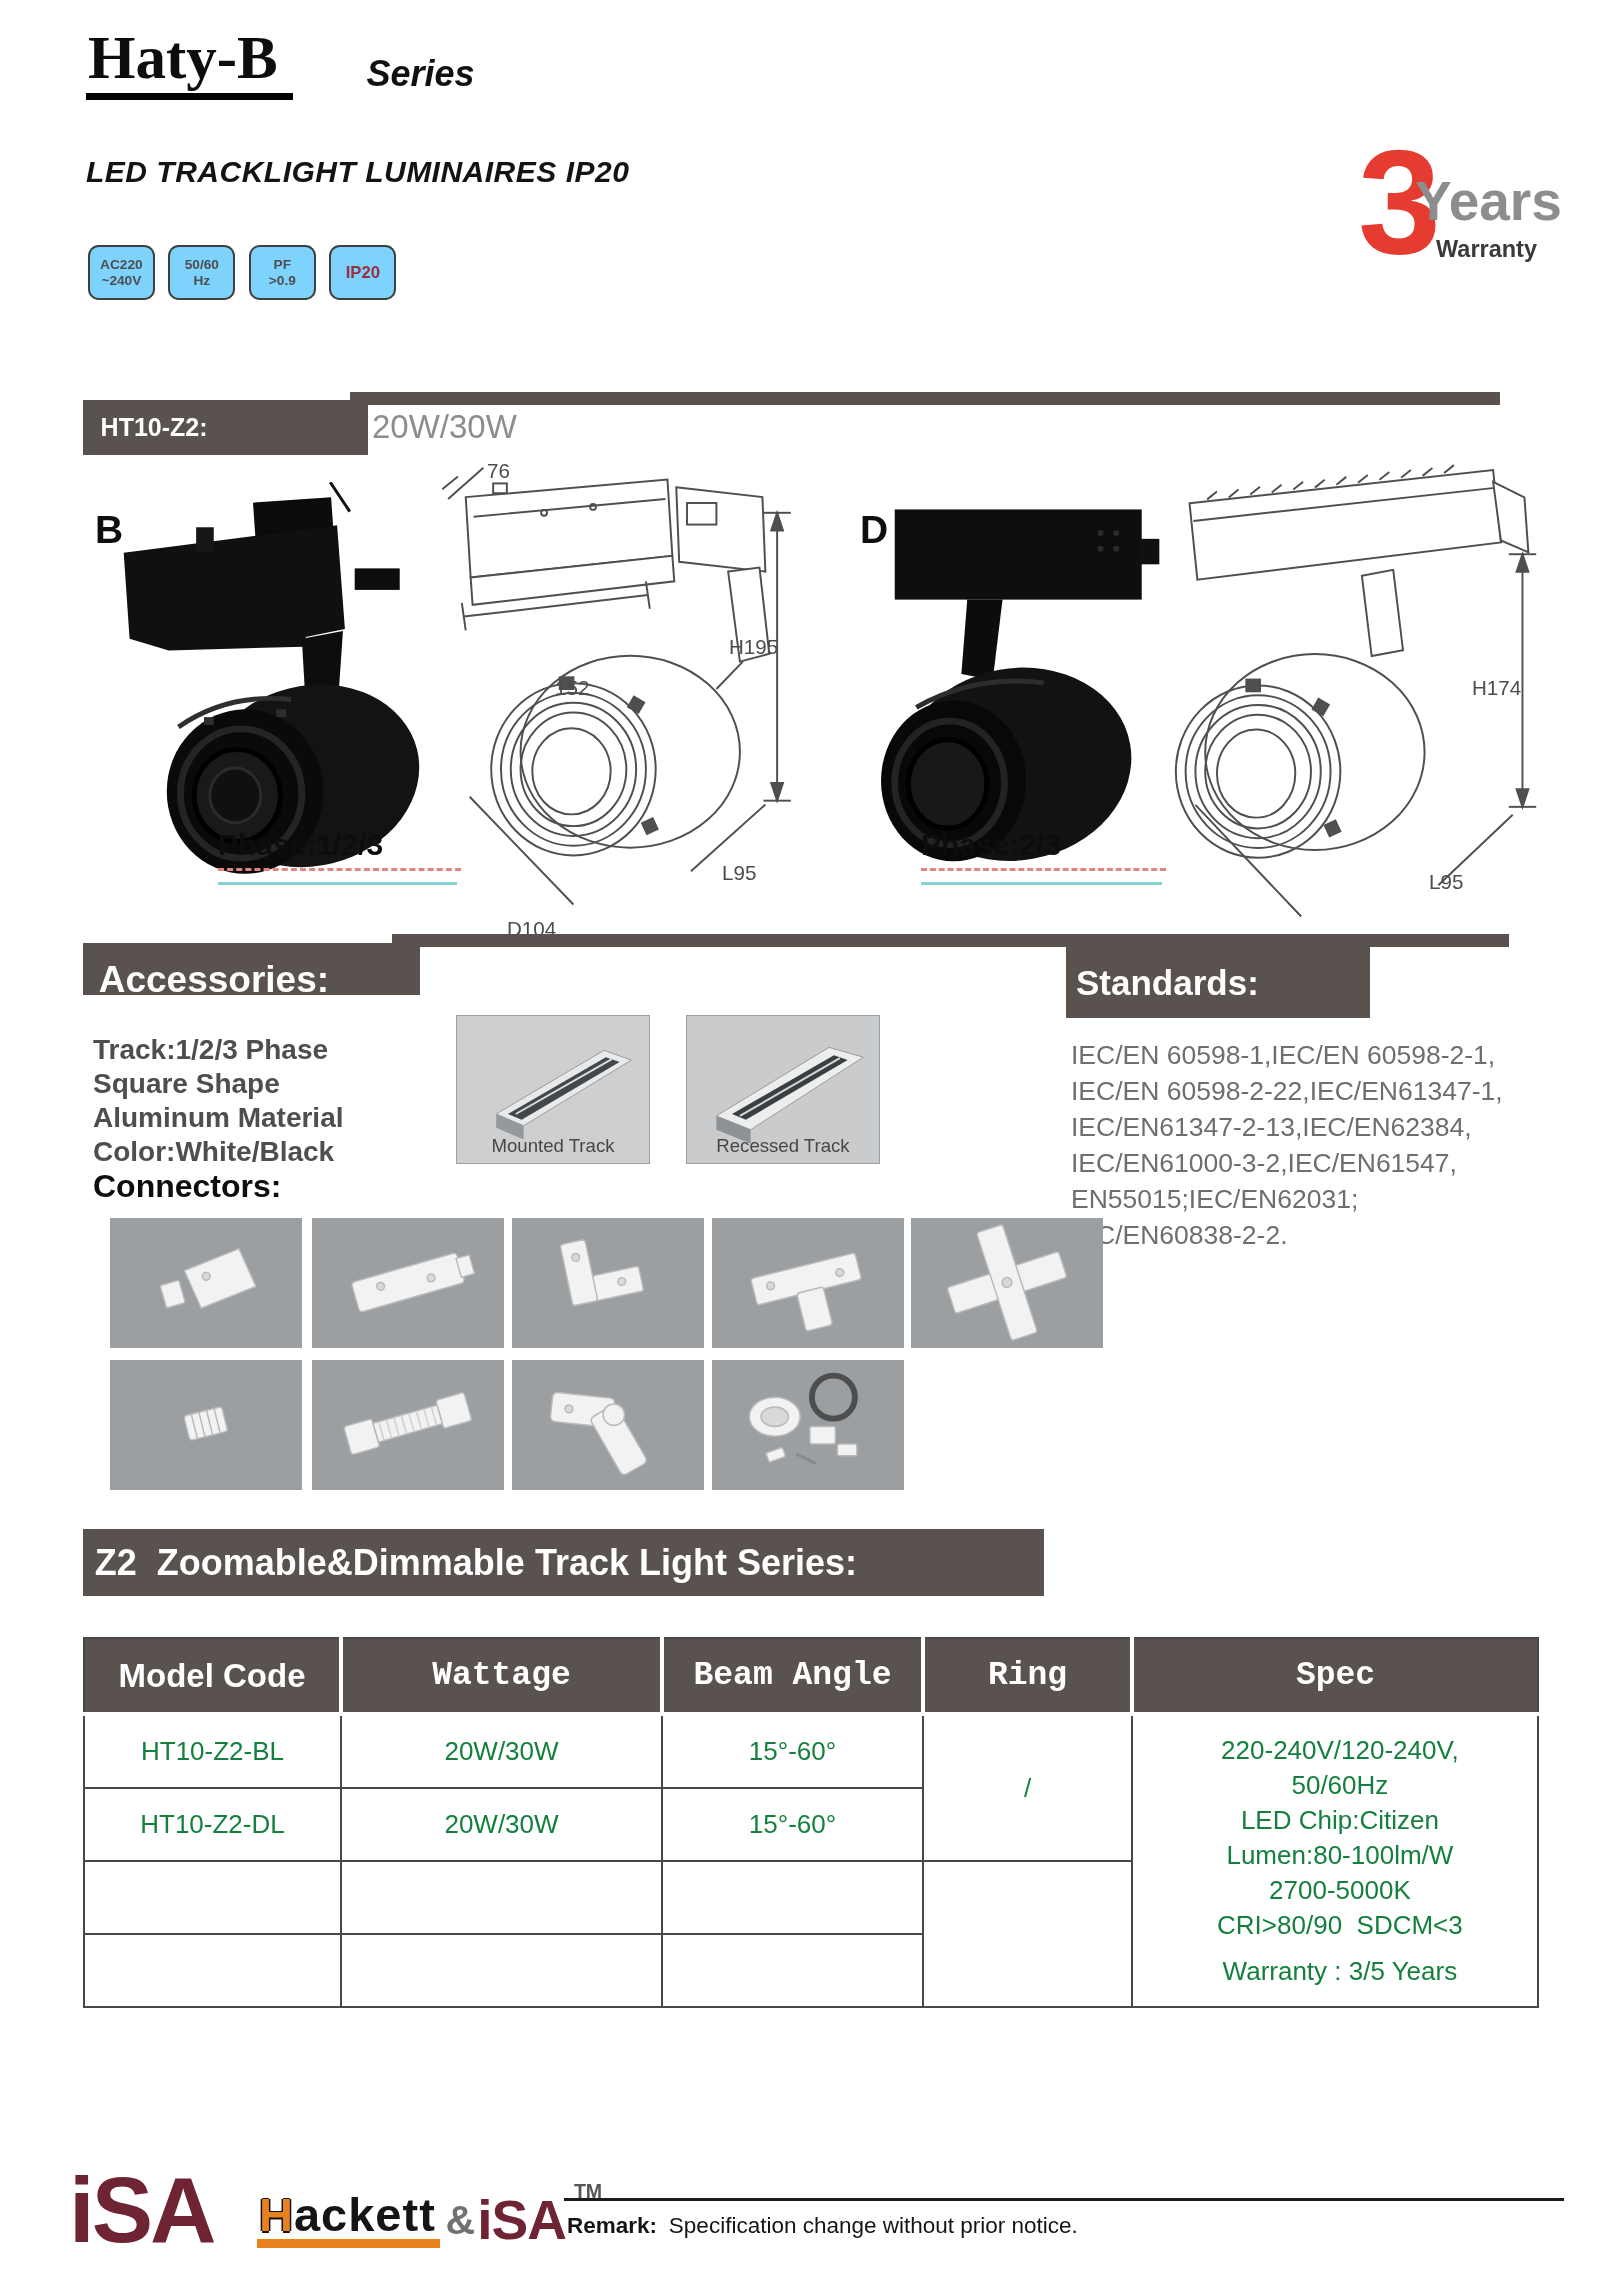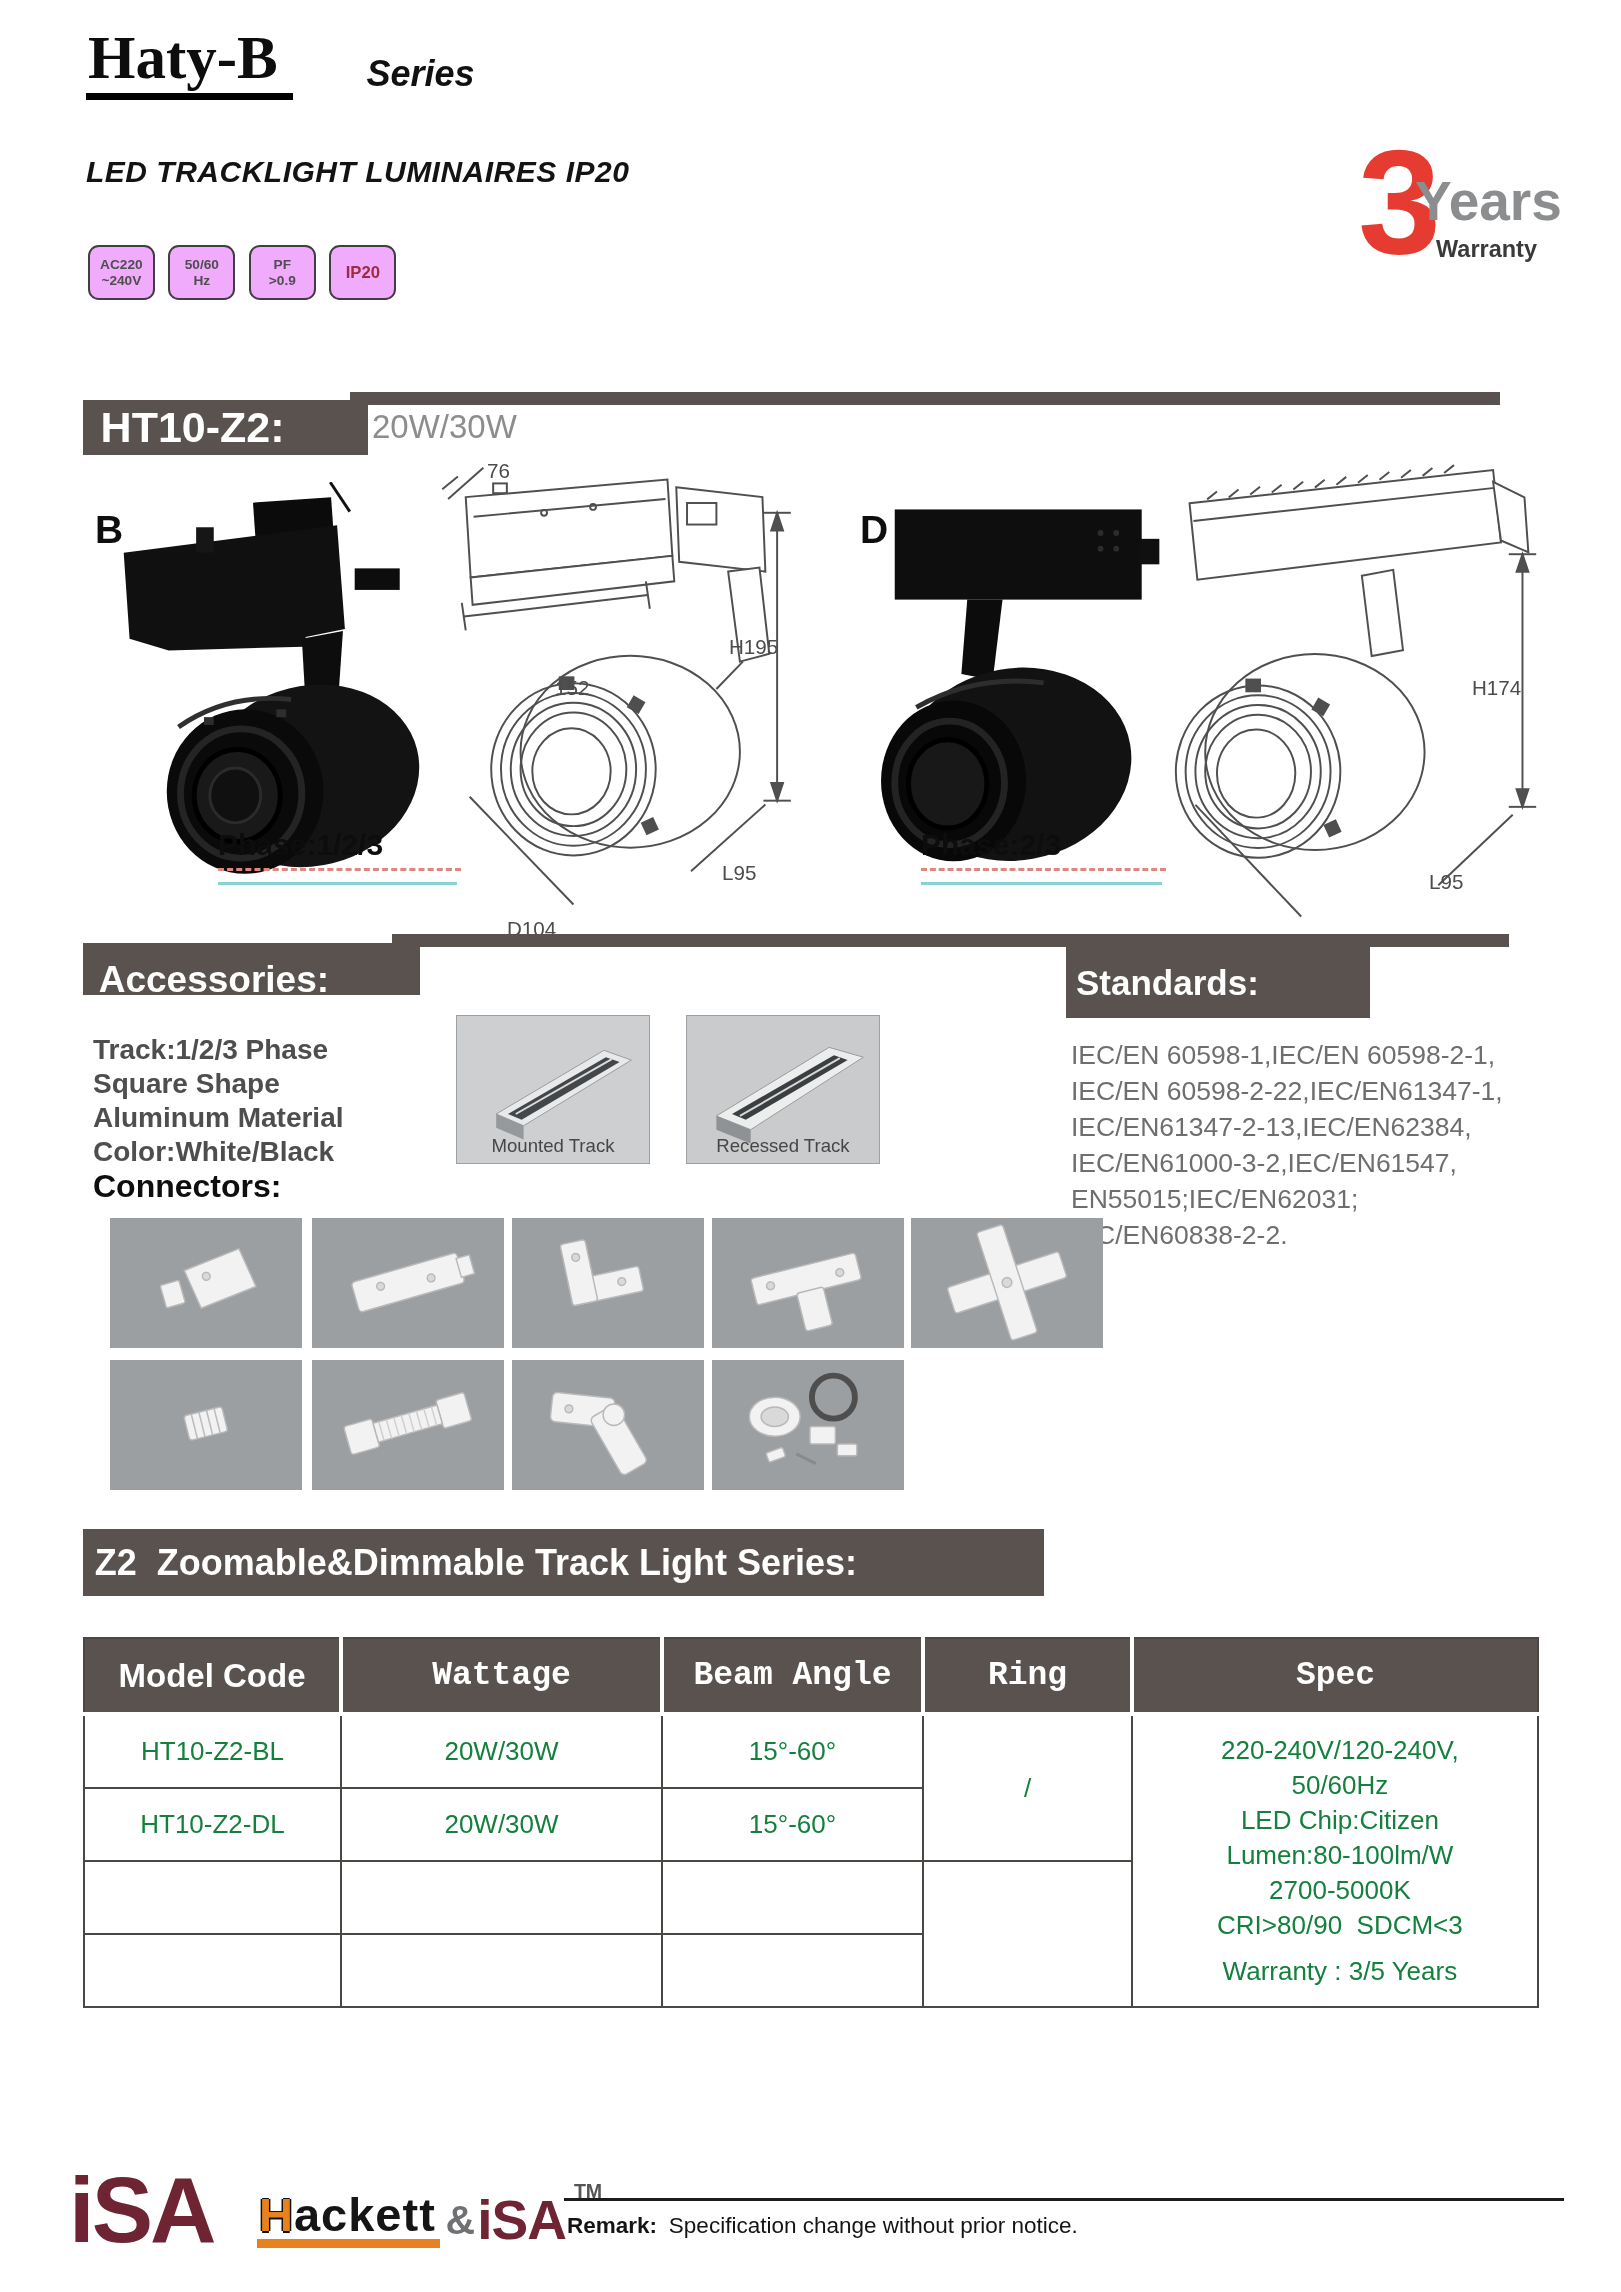--- a/index.html
+++ b/index.html
@@ -12,33 +12,33 @@
                border-bottom:7.8px solid #000;padding:0 15.7px 3.9px 2px;line-height:1.05;}
   .series-label{font-size:36px;font-weight:bold;font-style:italic;color:#111;margin-left:29px;
                 position:relative;top:-5.9px;}
   .subtitle{position:absolute;left:86px;top:155px;font-size:30px;font-weight:bold;font-style:italic;
             color:#131313;letter-spacing:0.5px;}
 
   
   .badges{position:absolute;left:88px;top:245px;display:flex;gap:13.7px;}
   .badge{min-width:51px;height:47px;border:2.5px solid #3f3f3f;border-radius:10.8px;display:flex;
          flex-direction:column;align-items:center;justify-content:center;font-size:13.7px;
-         font-weight:bold;color:#4e4e4e;line-height:15.7px;padding:2px 5.9px;background:#f0abfc;}
+         font-weight:bold;color:#4e4e4e;line-height:15.7px;padding:2px 5.9px;background:#7dd3fc;}
   .badge .ip-text{color:#9b2d3d;font-size:16.7px;}
 
   
   .warranty{position:absolute;left:1358px;top:143px;width:225px;height:118px;}
   .w-num{position:absolute;left:0;top:-15.7px;font-size:149px;font-weight:bold;color:#e63b30;
          line-height:1;letter-spacing:-5.9px;}
   .w-years{position:absolute;left:57px;top:25.5px;font-size:55px;font-weight:bold;color:#8b8d8f;}
   .w-warr{position:absolute;left:78px;top:93px;font-size:23.5px;font-weight:bold;color:#3a3a3a;}
 
   
   .bar{position:absolute;background:#59524f;color:#fff;font-weight:bold;}
-  .ht-box{left:83px;top:400px;width:267px;height:55px;font-size:43px;line-height:55px;padding-left:17.6px;}
+  .ht-box{left:83px;top:400px;width:267px;height:55px;font-size:25px;line-height:55px;padding-left:17.6px;}
   .ht-ext{left:350px;top:392px;width:1150px;height:12.7px;}
   .ht-watt{position:absolute;left:372px;top:408px;font-size:33px;font-weight:500;color:#8d8d8d;}
 
   .acc-box{left:83px;top:943px;width:321px;height:52px;font-size:37px;line-height:73px;padding-left:15.7px;}
   .acc-ext{left:392px;top:934px;width:1117px;height:12.7px;}
   .std-box{left:1066px;top:947px;width:294px;height:71px;font-size:35px;line-height:71px;padding-left:10px;}
 
   .z2-box{left:83px;top:1529px;width:949px;height:67px;font-size:36px;line-height:67px;
           padding-left:11.8px;white-space:pre;}
 

